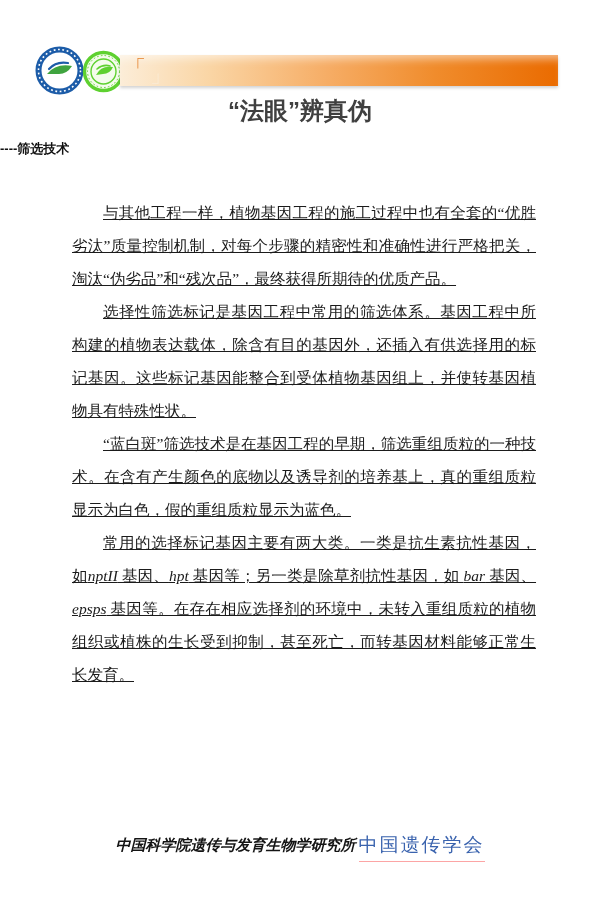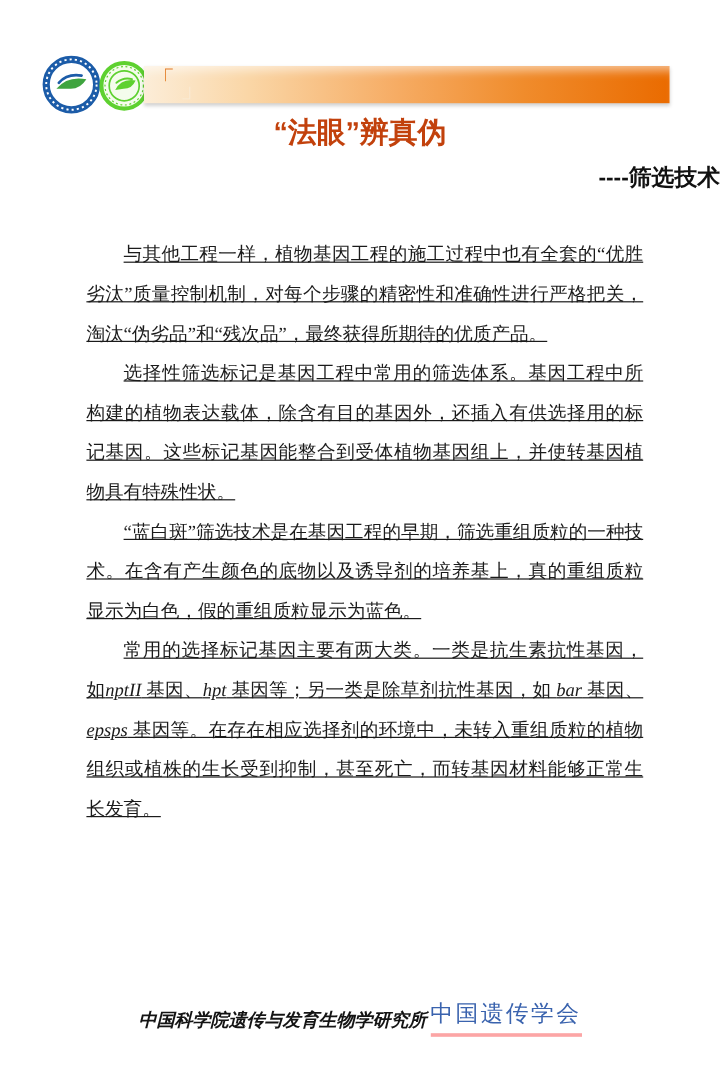--- a/index.html
+++ b/index.html
@@ -17,38 +17,38 @@
           display:flex;align-items:center;}
   .bracket{font-family:"Liberation Sans","DejaVu Sans",sans-serif;font-size:21px;line-height:1;}
   .bracket-l{color:#E37F2A;margin-left:5px;position:relative;top:-3px;}
   .bracket-r{color:#FAEBD5;position:relative;top:4px;margin-left:4px;}
   .banner-text{color:#2B3990;font-weight:bold;font-size:20px;letter-spacing:13px;
                font-family:"Liberation Sans","DejaVu Sans",sans-serif;margin-left:8px;white-space:nowrap;}
 
   
   .title{position:absolute;top:95px;left:0;width:600px;text-align:center;
          font-family:"Liberation Sans","DejaVu Sans",sans-serif;font-weight:bold;
-         font-size:24px;color:#c2410c;line-height:32px;}
-  .subtitle{position:absolute;top:138px;left:0;width:600px;text-align:right;
+         font-size:24px;color:#404040;line-height:32px;}
+  .subtitle{position:absolute;top:138px;left:0;width:600px;text-align:left;
             font-family:"Liberation Sans","DejaVu Sans",sans-serif;font-weight:bold;
-            font-size:19px;color:#111;line-height:22px;}
+            font-size:13px;color:#111;line-height:22px;}
 
   
   .content{position:absolute;top:196px;left:72px;width:464px;
            font-size:15.5px;line-height:33px;text-align:justify;text-justify:inter-ideograph;text-decoration:underline;}
   .content p{margin:0;text-indent:2em;}
   .content i{font-style:italic;margin-top:24px;}
 
   
   .footer{position:absolute;top:832px;left:0;width:600px;
-          display:flex;justify-content:center;align-items:flex-end;gap:3px;}
+          display:flex;justify-content:center;align-items:center;gap:3px;}
   .institute{font-style:italic;font-weight:600;font-size:15px;color:#141414;
              font-family:"DejaVu Serif","Liberation Serif",serif;padding-bottom:4px;}
   .society{font-size:19px;color:#3A63AE;letter-spacing:2px;padding-bottom:3px;
-           border-bottom:3px solid #fca5a5;font-family:"Liberation Sans","DejaVu Sans",sans-serif;
+           border-bottom:1px solid #fca5a5;font-family:"Liberation Sans","DejaVu Sans",sans-serif;
            cursor:pointer;text-decoration:none;}
 </style>
 </head>
 <body>
 
 <div class="page">
 
   <div class="header">
 
     <span class="logo logo-blue">

